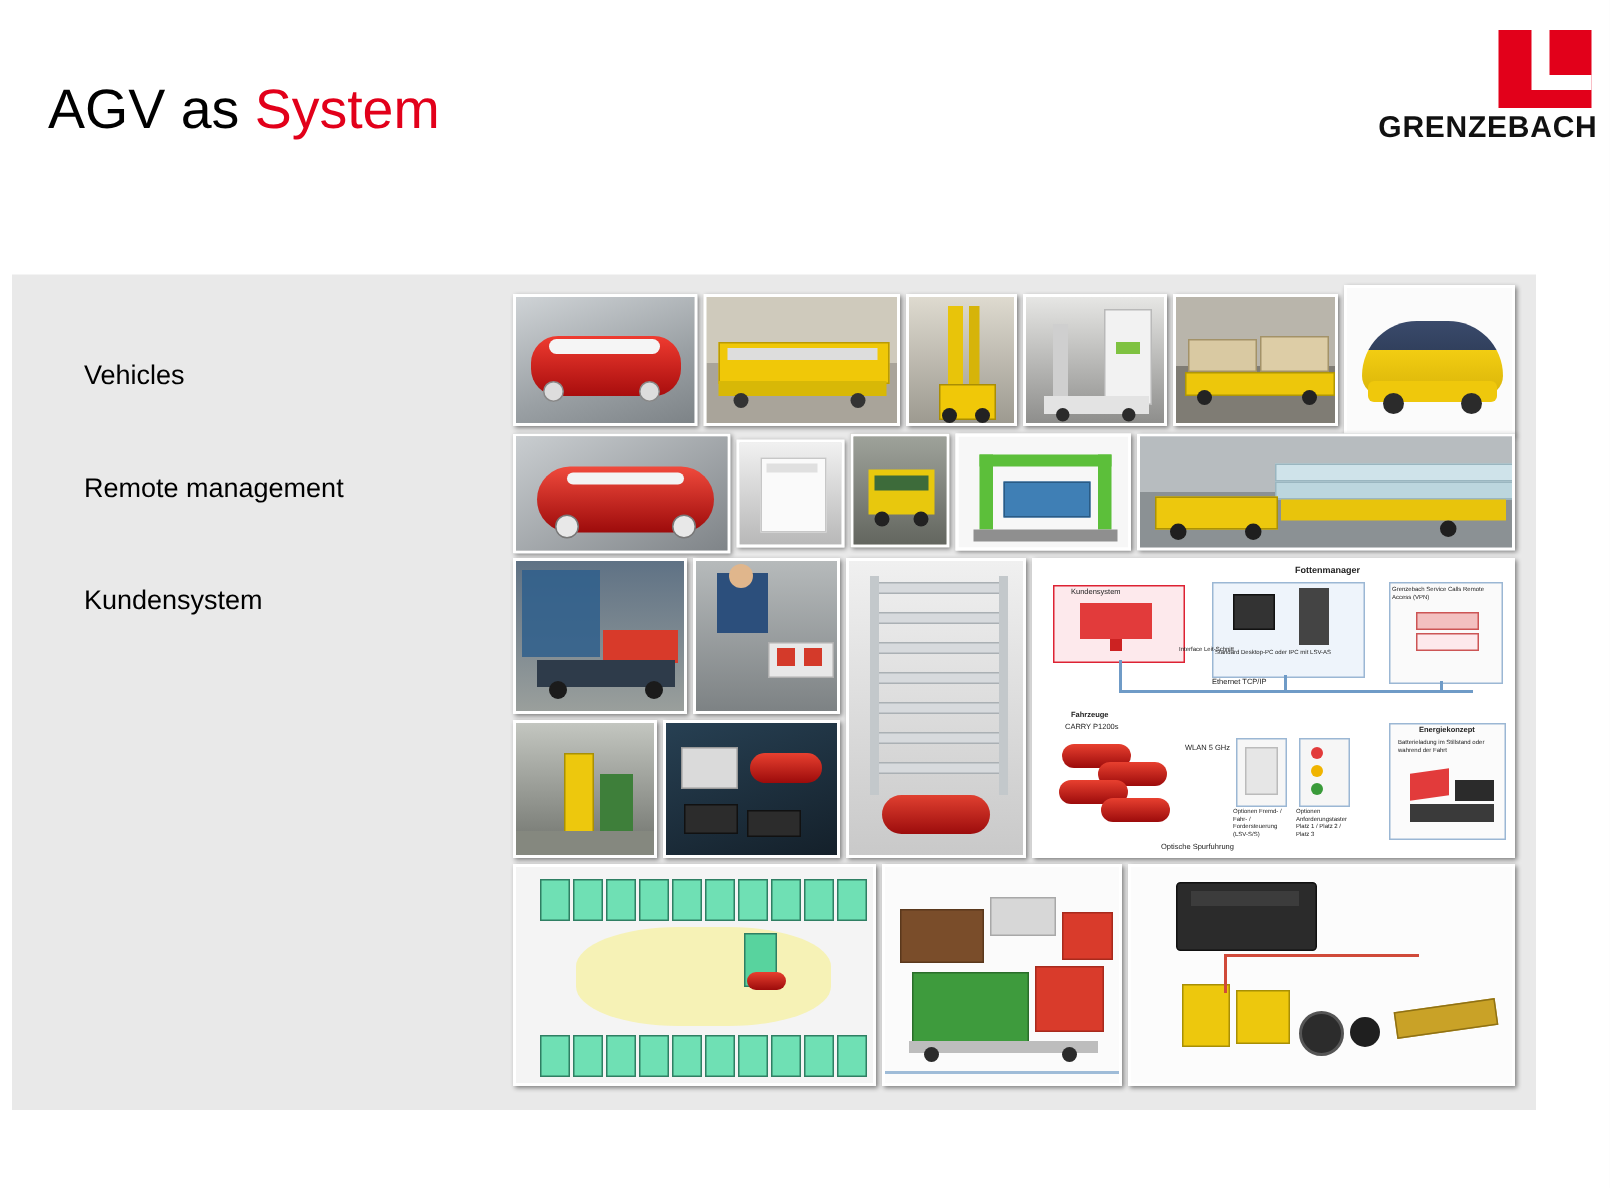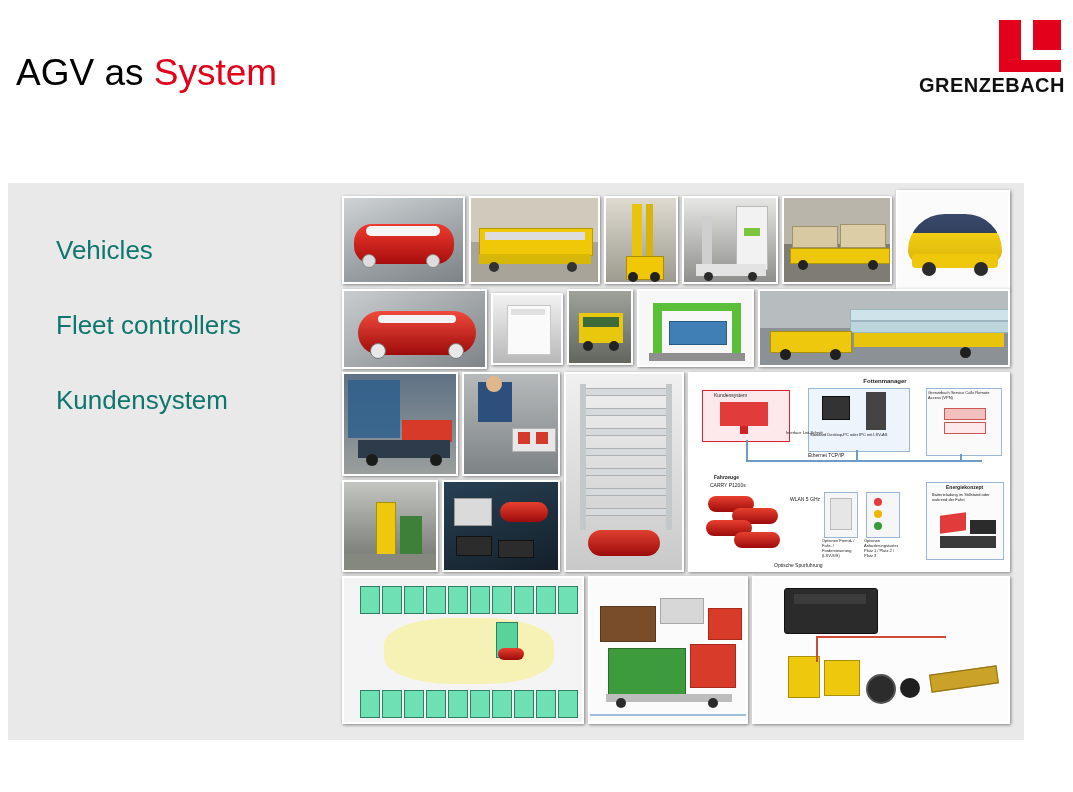--- a/index.html
+++ b/index.html
@@ -17,21 +17,21 @@
   .slide {
     position: relative;
     width: 1073px;
     height: 792px;
     background: #ffffff;
   }
 
   
   .title {
     position: absolute;
-    left: 16px;
+    left: 32px;
     top: 52px;
     font-size: 37px;
     color: #000000;
     white-space: nowrap;
     letter-spacing: 0px;
   }
   .title .accent {
     color: #e2001a;
   }
 
@@ -104,22 +104,22 @@
   }
 
   
   .labels {
     position: absolute;
     left: 48px;
     top: 55px;
     width: 300px;
   }
   .label-item {
-    font-size: 26px;
-    color: #0f766e;
+    font-size: 18px;
+    color: #000000;
     height: 75px;
     line-height: 24px;
   }
 
   
   .footer-bar {
     position: absolute;
     left: 8px;
     top: 746px;
     width: 1016px;
@@ -217,21 +217,21 @@
       <div class="cut-v"></div>
       <div class="cut-h"></div>
     </div>
     <div class="logo-text">GRENZEBACH</div>
   </div>
 
 
   <div class="body-panel">
     <div class="labels">
       <div class="label-item"><span>Vehicles</span></div>
-      <div class="label-item"><span>Fleet controllers</span></div>
+      <div class="label-item"><span>Remote management</span></div>
       <div class="label-item"><span>Kundensystem</span></div>
     </div>
   </div>
 
   <div class="collage">
 
     <div class="ph" style="left:12px; top:6px; width:123px; height:88px; background:#b9bcbe;">
       <div class="box" style="left:0;top:0;right:0;bottom:0;background:linear-gradient(160deg,#cfd3d6 0%,#9aa0a4 60%,#7d8387 100%);"></div>
       <div class="blob" style="left:10px; top:26px; width:100px; height:40px; background:linear-gradient(180deg,#ef3b30,#a80d0d); border-radius:18px;"></div>
       <div class="box" style="left:22px; top:28px; width:74px; height:10px; background:#f5f5f5; border-radius:6px;"></div>

